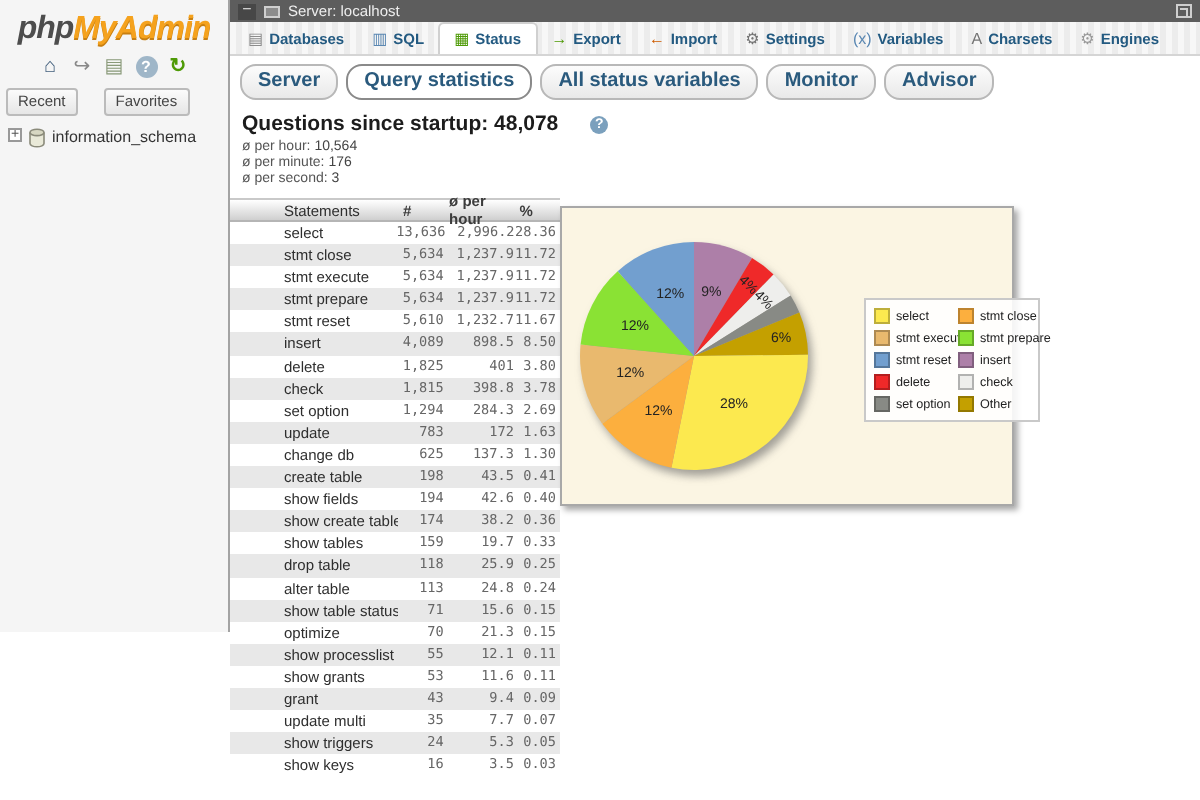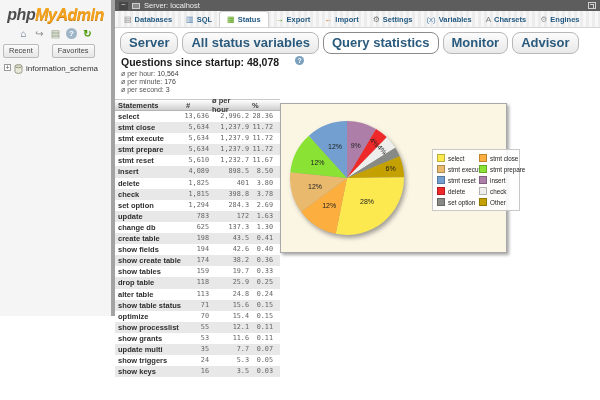--- a/index.html
+++ b/index.html
@@ -1,20 +1,20 @@
 <!DOCTYPE html>
 <html><head>
 <meta charset="utf-8">
 <style>
   * { margin:0; padding:0; box-sizing:border-box; }
   html,body { width:600px; height:400px; overflow:hidden; }
   body { font-family:"Liberation Sans", sans-serif; background:#fff; position:relative; font-size:8px; color:#333; }
 
   
-  .sidebar { position:absolute; left:0; top:0; width:115px; height:316px; background:#f5f5f5; border-right:4px solid #a3a3a3; }
+  .sidebar { position:absolute; left:0; top:0; width:115px; height:316px; background:#f5f5f5; border-right:1px solid #a3a3a3; }
   .logo { text-align:center; padding-top:6px; font-style:italic; font-weight:bold; font-size:16px; letter-spacing:-0.5px; }
   .logo .php { color:#4d4d4d; }
   .logo .rest { color:#f5a21d; text-shadow:0 1px 0 #c87f10; }
   .navicons { display:flex; justify-content:center; gap:5px; margin-top:4px; }
   .navicons span { display:inline-block; width:11px; height:11px; font-size:10px; line-height:11px; text-align:center; cursor:pointer; }
   .navicons [data-name="home-icon"] { color:#44617e; }
   .navicons [data-name="logout-icon"] { color:#888; }
   .navicons [data-name="sql-window-icon"] { color:#8a9a7a; }
   .navicons [data-name="docs-icon"], .navicons [data-name="reload-navigation-icon"] { border-radius:50%; }
   .navicons [data-name="docs-icon"] { background:#9fb6c8; color:#fff; font-size:8px; font-weight:bold; }
@@ -36,35 +36,35 @@
   .expandbox::after { content:""; position:absolute; right:1px; top:1px; width:3px; height:3px; border-top:1px solid #cfcfcf; border-right:1px solid #cfcfcf; }
 
   .tabbar { position:absolute; left:0; top:11px; width:100%; height:17px; background:repeating-linear-gradient(90deg,#f7f7f7 0 3px,#ececec 3px 6px); border-bottom:1px solid #d5d5d5; display:flex; align-items:stretch; padding-left:2px; }
   .tab { display:flex; align-items:center; gap:3px; padding:0 7px; font-size:7.5px; font-weight:bold; color:#235a81; cursor:pointer; }
   .tab .ticon { font-size:8px; font-weight:normal; }
   .tab.active { background:#fff; border:1px solid #d0d0d0; border-bottom:none; border-radius:3px 3px 0 0; }
 
   .content { position:absolute; left:0; top:28px; width:100%; height:372px; background:#fff; }
 
   .subtabs { position:absolute; left:5px; top:4px; display:flex; gap:4px; }
-  .subtab { font-size:13px; font-weight:bold; color:#2a5a7d; background:linear-gradient(#fcfcfc,#e9e9e9); border:1px solid #b8b8b8; border-radius:8px; padding:2px 8px 3px; cursor:pointer; }
+  .subtab { font-size:10px; font-weight:bold; color:#2a5a7d; background:linear-gradient(#fcfcfc,#e9e9e9); border:1px solid #b8b8b8; border-radius:8px; padding:2px 8px 3px; cursor:pointer; }
   .subtab.active { background:#fff; border-color:#8a8a8a; }
 
-  .heading { position:absolute; left:6px; top:28px; font-size:10.5px; font-weight:bold; color:#1c1c1c; display:flex; align-items:flex-start; gap:16px; }
+  .heading { position:absolute; left:6px; top:28px; font-size:10.5px; font-weight:bold; color:#1c1c1c; display:flex; align-items:center; gap:16px; }
   .help-icon { width:9px; height:9px; border-radius:50%; background:#7ba0bd; color:#fff; font-size:7px; line-height:9px; text-align:center; font-weight:bold; cursor:pointer; }
   .statlines { position:absolute; left:6px; top:42px; }
   .statline { font-size:7px; color:#555; line-height:8px; }
   .statline b { font-weight:normal; color:#444; }
 
   
   .stmt-table { position:absolute; left:0; top:71px; width:165px; }
   .thead { display:flex; height:12px; background:linear-gradient(#ffffff,#cfcfcf); border-top:1px solid #c9c9c9; border-bottom:1px solid #b5b5b5; font-weight:bold; font-size:7.5px; color:#3c3c3c; align-items:center; }
   .trow { display:flex; height:11.1px; line-height:11.1px; align-items:center; }
   .trow:nth-child(even) { background:#e8e8e8; }
-  .c-name { width:68px; padding-left:3px; font-size:7.5px; font-weight:bold; color:#2e2e2e; overflow:hidden; white-space:nowrap; }
+  .c-name { width:68px; padding-left:3px; font-size:7.5px; font-weight:normal; color:#2e2e2e; overflow:hidden; white-space:nowrap;margin-left:24px; }
   .c-num  { width:26px; text-align:right; font-family:"DejaVu Sans Mono", monospace; font-size:6.8px; color:#666; }
   .c-hr   { width:40px; text-align:right; font-family:"DejaVu Sans Mono", monospace; font-size:6.8px; color:#666; }
   .c-pct  { width:26px; text-align:right; font-family:"DejaVu Sans Mono", monospace; font-size:6.8px; color:#666; padding-right:2px; }
   .thead .c-num, .thead .c-hr, .thead .c-pct { text-align:left; padding-left:3px; font-family:"Liberation Sans", sans-serif; font-size:7.5px; color:#3c3c3c; }
 
   
   .chart-panel { position:absolute; left:165px; top:75px; width:227px; height:150px; background:#fbf5e3; border:1px solid #a8a8a8; box-shadow:2px 2px 3px rgba(0,0,0,0.35); }
   .pie-svg { position:absolute; left:1px; top:9px; filter:drop-shadow(2px 3px 2px rgba(90,90,90,0.55)); }
   .legend { position:absolute; left:151px; top:45px; width:88px; background:rgba(255,255,255,0.88); border:1px solid #c9c9c9; padding:4px 4px; display:grid; grid-template-columns:40px 44px; row-gap:3px; column-gap:2px; }
   .legend-item { display:flex; align-items:center; gap:3px; }
@@ -143,22 +143,22 @@
       </div>
       <div class="tab" data-name="tab-engines">
         <span class="ticon" data-name="engines-icon" style="color: rgb(154, 154, 154);">⚙</span>
         <span data-name="tab-label">Engines</span>
       </div>
     </div>
 
   <div class="content" data-name="status-page-content">
     <div class="subtabs" data-name="status-subtabs">
         <span class="subtab" data-name="subtab-server">Server</span>
+        <span class="subtab active" data-name="subtab-query-statistics">Query statistics</span>
         <span class="subtab" data-name="subtab-all-status-variables">All status variables</span>
-        <span class="subtab active" data-name="subtab-query-statistics">Query statistics</span>
         <span class="subtab" data-name="subtab-monitor">Monitor</span>
         <span class="subtab" data-name="subtab-advisor">Advisor</span>
       </div>
 
     <div class="heading" data-name="questions-heading-row">
       <span data-name="page-title">Questions since startup: 48,078</span>
       <span class="help-icon" data-name="help-icon">?</span>
     </div>
 
     <div class="statlines" data-name="average-stats">
@@ -279,34 +279,40 @@
           </div>
           <div class="trow" data-name="table-row">
             <span class="c-name" data-name="statement-name">show table status</span>
             <span class="c-num" data-name="statement-count">71</span>
             <span class="c-hr" data-name="statement-per-hour">15.6</span>
             <span class="c-pct" data-name="statement-percent">0.15</span>
           </div>
           <div class="trow" data-name="table-row">
             <span class="c-name" data-name="statement-name">optimize</span>
             <span class="c-num" data-name="statement-count">70</span>
-            <span class="c-hr" data-name="statement-per-hour">15.4</span>
+            <span class="c-hr" data-name="statement-per-hour">21.3</span>
             <span class="c-pct" data-name="statement-percent">0.15</span>
           </div>
           <div class="trow" data-name="table-row">
             <span class="c-name" data-name="statement-name">show processlist</span>
             <span class="c-num" data-name="statement-count">55</span>
             <span class="c-hr" data-name="statement-per-hour">12.1</span>
             <span class="c-pct" data-name="statement-percent">0.11</span>
           </div>
           <div class="trow" data-name="table-row">
             <span class="c-name" data-name="statement-name">show grants</span>
             <span class="c-num" data-name="statement-count">53</span>
             <span class="c-hr" data-name="statement-per-hour">11.6</span>
             <span class="c-pct" data-name="statement-percent">0.11</span>
+          </div>
+          <div class="trow" data-name="table-row">
+            <span class="c-name" data-name="statement-name">grant</span>
+            <span class="c-num" data-name="statement-count">43</span>
+            <span class="c-hr" data-name="statement-per-hour">9.4</span>
+            <span class="c-pct" data-name="statement-percent">0.09</span>
           </div>
           <div class="trow" data-name="table-row">
             <span class="c-name" data-name="statement-name">update multi</span>
             <span class="c-num" data-name="statement-count">35</span>
             <span class="c-hr" data-name="statement-per-hour">7.7</span>
             <span class="c-pct" data-name="statement-percent">0.07</span>
           </div>
           <div class="trow" data-name="table-row">
             <span class="c-name" data-name="statement-name">show triggers</span>
             <span class="c-num" data-name="statement-count">24</span>

